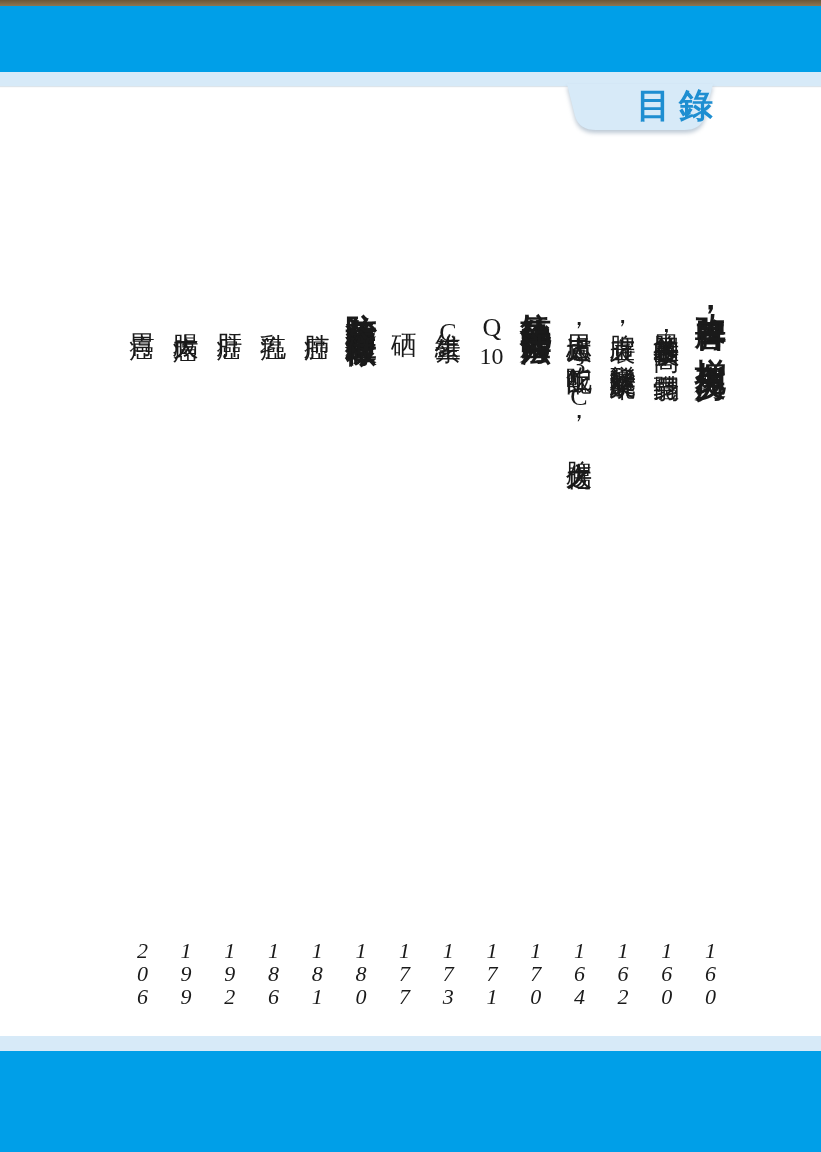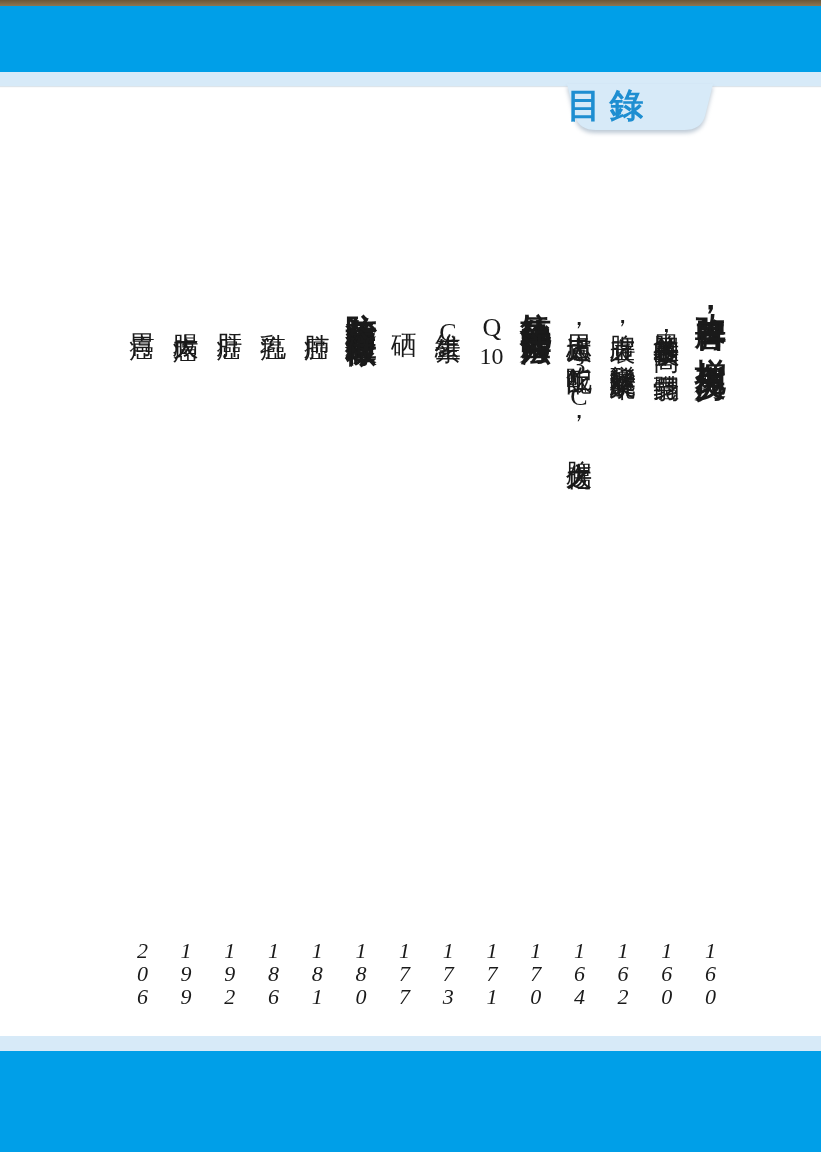--- a/index.html
+++ b/index.html
@@ -36,21 +36,21 @@
   
   .tab {
     position: absolute; left: 567px; top: 84px;
     width: 146px; height: 47px;
     color: var(--pale-blue, #d7eaf8);
     filter: drop-shadow(0 3px 2px rgba(90,120,150,.40));
   }
   .tab-label {
     position: absolute; left: 567px; top: 86px;
     width: 146px; height: 42px;
-    text-align: left;
+    text-align: right;
     font-size: 34px; line-height: 40px;
     font-weight: bold;
     color: var(--tab-text-blue, #1e8ed1);
   }
 
   
   .toc {
     position: absolute; left: 0; right: 0;
     top: 288px; height: 712px;
   }

